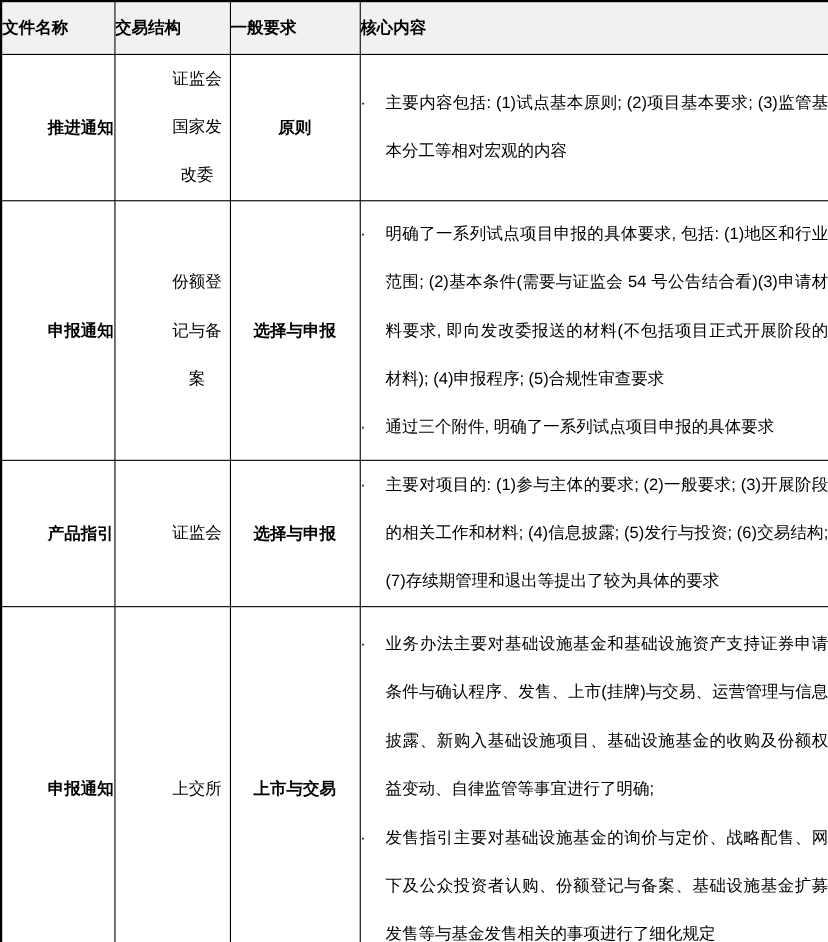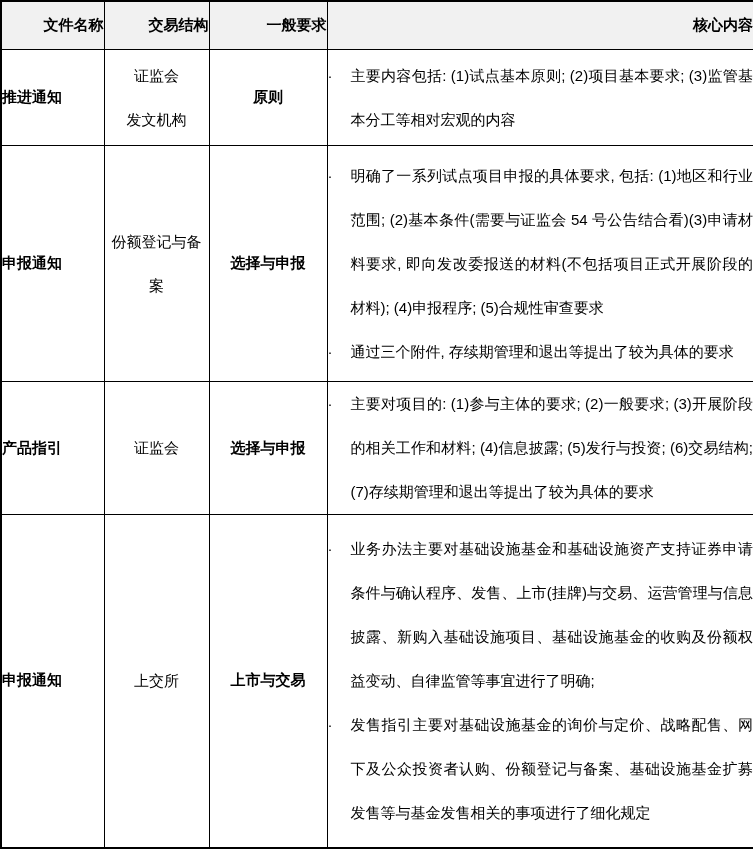--- a/index.html
+++ b/index.html
@@ -20,39 +20,40 @@
   .doc-table td {
     border: 1px solid #000000;
     vertical-align: middle;
     font-size: 15px;
     padding: 0;
     overflow: hidden;
   }
   .doc-table thead th {
     background: #f1f1f1;
     font-weight: 700;
-    text-align: right;
+    text-align: left;
     height: 47px;
   }
   .r1 { height: 96px; }
   .r2 { height: 236px; }
   .r3 { height: 132px; }
   .r4 { height: 333px; }
 
   .c-name {
     font-weight: 700;
-    text-align: left;
+    text-align: right;
   }
   .c-agency {
     text-align: center;
     line-height: 44px;
     padding: 0 6px;
   }
   .agency-line {
     line-height: 44px;
+    margin-left: 45px;
   }
   .c-focus {
     font-weight: 700;
     text-align: center;
     margin-left: 13px;
   }
   .c-core {
     padding: 0 8px 0 14px;
     line-height: 44px;
   }
@@ -87,21 +88,21 @@
       <th>一般要求</th>
       <th>核心内容</th>
     </tr>
   </thead>
   <tbody>
 
     <tr class="r1">
       <td class="c-name">推进通知</td>
       <td class="c-agency">
         <div class="agency-line">证监会</div>
-        <div class="agency-line">发文机构</div>
+        <div class="agency-line">国家发改委</div>
       </td>
       <td class="c-focus">原则</td>
       <td class="c-core">
         <div class="bullet-item">
           <span class="bullet">·</span>
           <span>主要内容包括: (1)试点基本原则; (2)项目基本要求; (3)监管基本分工等相对宏观的内容</span>
         </div>
       </td>
     </tr>
 
@@ -111,21 +112,21 @@
         <div class="agency-line">份额登记与备案</div>
       </td>
       <td class="c-focus">选择与申报</td>
       <td class="c-core">
         <div class="bullet-item">
           <span class="bullet">·</span>
           <span>明确了一系列试点项目申报的具体要求, 包括: (1)地区和行业范围; (2)基本条件(需要与证监会 54 号公告结合看)(3)申请材料要求, 即向发改委报送的材料(不包括项目正式开展阶段的材料); (4)申报程序; (5)合规性审查要求</span>
         </div>
         <div class="bullet-item">
           <span class="bullet">·</span>
-          <span>通过三个附件, 存续期管理和退出等提出了较为具体的要求</span>
+          <span>通过三个附件, 明确了一系列试点项目申报的具体要求</span>
         </div>
       </td>
     </tr>
 
     <tr class="r3">
       <td class="c-name">产品指引</td>
       <td class="c-agency">
         <div class="agency-line">证监会</div>
       </td>
       <td class="c-focus">选择与申报</td>

